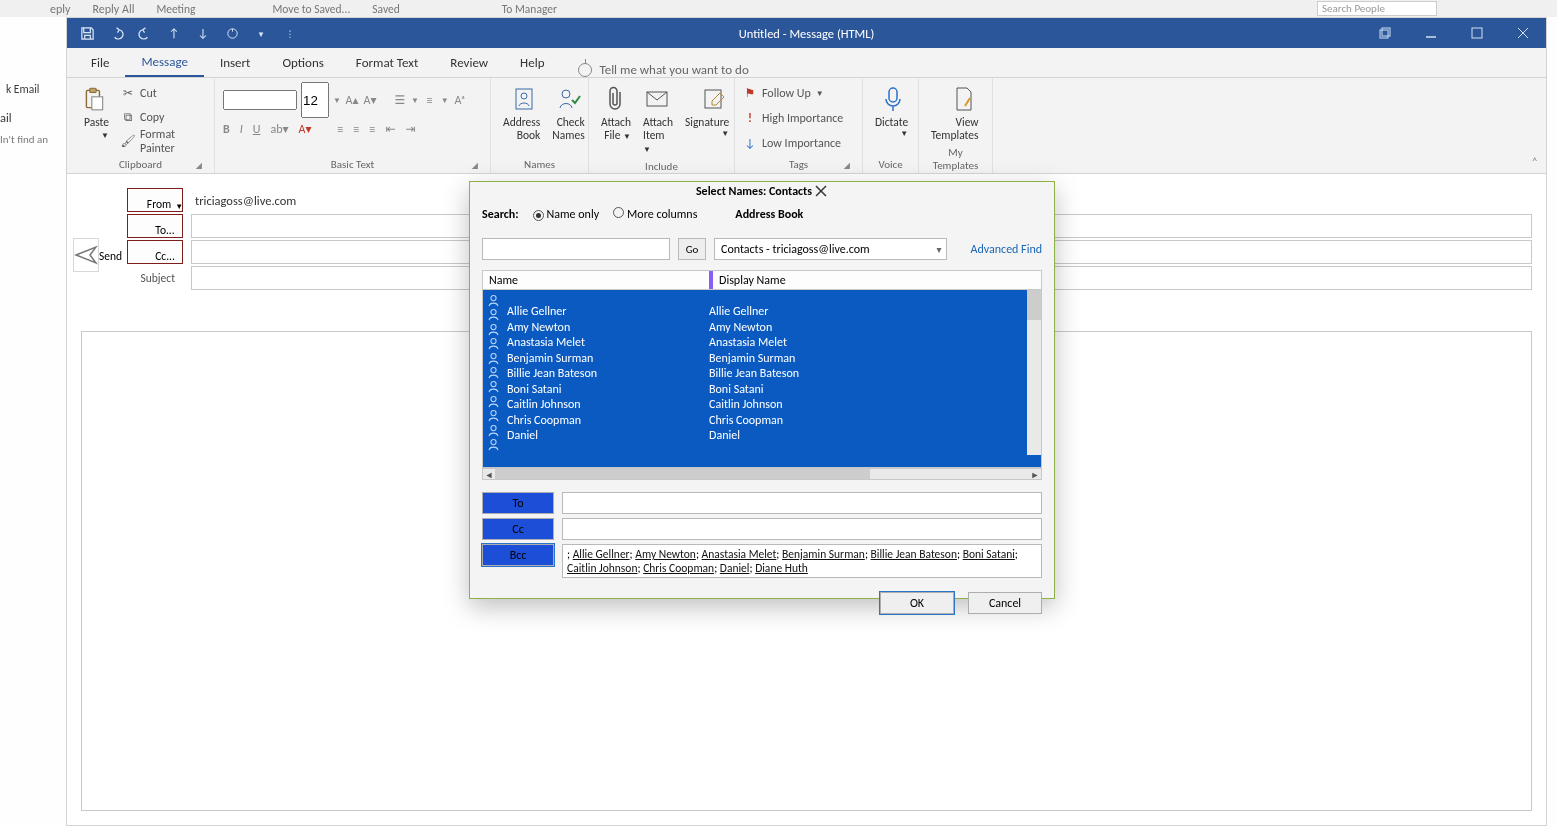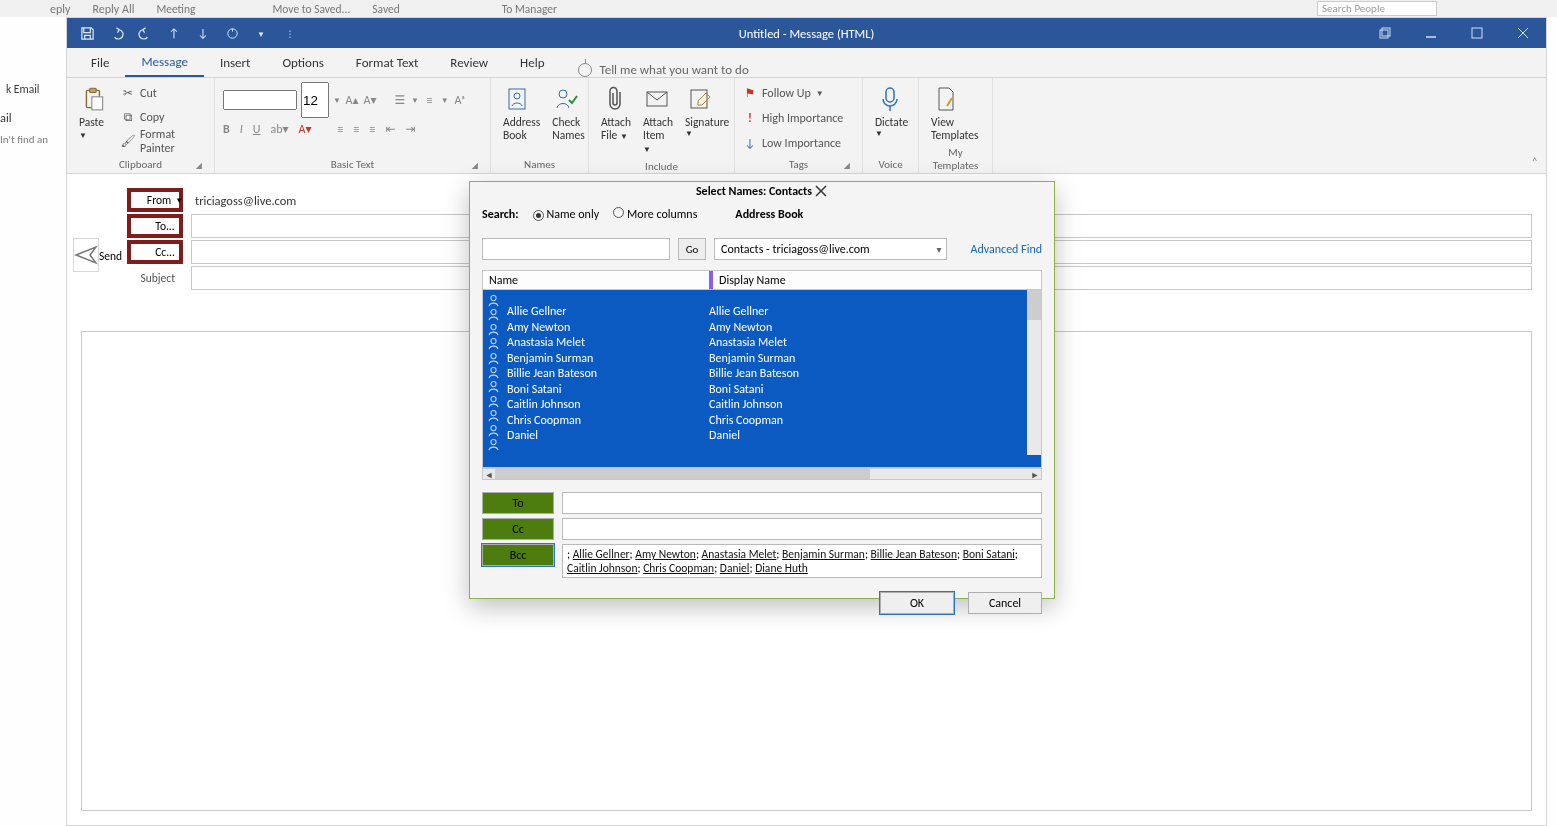--- a/index.html
+++ b/index.html
@@ -30,35 +30,35 @@
   .rtab.active { color:#2b579a; border-bottom:2.5px solid #2b579a; font-weight:400; padding-bottom:0; }
   .tellme { display:flex; align-items:center; gap:7px; color:#666; margin-left:18px; font-size:13px;}
   .bulb { width:14px;height:14px; border:1.5px solid #888; border-radius:50%; position:relative; }
   .bulb::after { content:''; position:absolute; width:1px; height:5px; background:#888; left:50%; top:-5px; }
 
   .ribbon-body { height:96px; display:flex; border-bottom:1px solid #d4d4d4; background:#f3f3f3; position:relative;}
   .ribgroup { border-right:1px solid #e1e1e1; padding:4px 8px 0 8px; display:flex; flex-direction:column; }
   .ribgroup .buttons { flex:1; display:flex; align-items:flex-start; gap:4px; }
   .ribgroup .gname { text-align:center; font-size:11px; color:#666; padding:2px 0; position:relative; }
   .dlauncher { position:absolute; right:4px; bottom:3px; font-size:8px; color:#888; }
-  .vbtn { display:flex; flex-direction:column; align-items:flex-start; justify-content:flex-start; padding:2px 4px; line-height:1.15; font-size:11.5px; color:#333;}
+  .vbtn { display:flex; flex-direction:column; align-items:flex-end; justify-content:flex-start; padding:2px 4px; line-height:1.15; font-size:11.5px; color:#333;}
   .vbtn .bigic { width:30px; height:30px; display:flex; align-items:center; justify-content:center; margin-bottom:2px;}
   .mini-row { display:flex; align-items:center; gap:5px; height:22px; color:#555; font-size:12px;}
   .ico14 { width:14px; height:14px; display:flex; align-items:center; justify-content:center; }
 
   .ribbon-collapse { position:absolute; right:8px; bottom:4px; color:#888; }
 
   
   .compose { flex:1; display:flex; padding:14px 14px 0 6px; gap:12px; }
   .sendcol { width:42px; display:flex; align-items:center; padding-top:0; }
   .sendcol .sic { width:34px;height:34px; border:1px solid #d8d8d8; display:flex;align-items:center;justify-content:center; }
   .sendcol .slabel { font-size:11.5px; margin-top:2px; }
   .fields { flex:1; display:flex; flex-direction:column; gap:2px; }
   .frow { display:flex; align-items:center; height:24px; }
-  .frow .fbtn { width:56px; height:24px; border:4px solid #7f1d1d; background:#fdfdfd; font-size:11.5px; display:flex; align-items:center; justify-content:center; margin-right:8px;padding-left:20px;}
+  .frow .fbtn { width:56px; height:24px; border:1px solid #7f1d1d; background:#fdfdfd; font-size:11.5px; display:flex; align-items:flex-end; justify-content:center; margin-right:8px;padding-left:20px;}
   .frow .finput { flex:1; height:24px; border:1px solid #c8c8c8; padding:0 6px; font-size:12.5px; background:#fff;}
   .frow .flabel { width:56px; text-align:right; padding-right:8px; font-size:11.5px; color:#555; margin-right:8px;}
   .compose-body { margin:10px 14px 14px 14px; border:1px solid #c8c8c8; height:480px; background:#fff; }
 
   
   .dialog { position:absolute; left:469px; top:181px; width:586px; height:418px; background:#f4f4f4; border:1px solid #8eb147; box-shadow:0 8px 24px rgba(0,0,0,.25); display:flex; flex-direction:column; }
   .dlg-title { height:28px; display:flex; align-items:center; justify-content:center; padding:0 8px 0 10px; font-size:12px; }
   .dlg-title .xbtn{ width:18px;height:18px; display:flex;align-items:center;justify-content:center; cursor:pointer;}
   .dlg-body { padding:2px 12px 8px 12px; flex:1; display:flex; flex-direction:column; }
 
@@ -86,21 +86,21 @@
   .personstack svg{ display:block;}
   .list-scroll-v { position:absolute; right:0; top:0; bottom:12px; width:14px; background:#e9e9e9; }
   .list-scroll-v .thumb{ position:absolute; top:0; left:0; right:0; height:30px; background:#cdcdcd;}
   .list-scroll-h { height:12px; border:1px solid #c8c8c8; border-top:1px solid #c8c8c8; background:#e9e9e9; position:relative;}
   .list-scroll-h .track { position:absolute; left:12px; width:375px; top:0; bottom:0; background:#cdcdcd;}
   .list-scroll-h .arr { position:absolute; top:0; bottom:0; width:12px; display:flex;align-items:center;justify-content:center; font-size:9px; color:#555;}
   .list-scroll-h .arrL { left:0;} .list-scroll-h .arrR{ right:0; }
 
   .recip-rows { margin-top:12px; display:flex; flex-direction:column; gap:4px; }
   .recip-row { display:flex; align-items:flex-start; gap:8px; }
-  .recip-row .rbtn { width:72px; height:22px; border:1px solid #adadad; background:#4d7c0f; font-size:12px; display:flex;align-items:center;justify-content:center;}
+  .recip-row .rbtn { width:72px; height:22px; border:1px solid #adadad; background:#1d4ed8; font-size:12px; display:flex;align-items:center;justify-content:center;}
   .recip-row .rbtn.active { outline:1.5px solid #2b74c9; }
   .recip-row .rinput { flex:1; min-height:22px; border:1px solid #b9b9b9; background:#fff; font-size:11.5px; padding:2px 4px; }
   .rinput .chip { text-decoration:underline; color:#111; }
 
   .dlg-actions { display:flex; justify-content:flex-end; gap:14px; padding:6px 12px 6px 0; }
   .dbtn { width:74px; height:22px; border:1px solid #adadad; background:#efefef; font-size:12px; display:flex;align-items:center;justify-content:center;}
   .dbtn.primary { outline:1.5px solid #2b74c9; }
 
   
   .topright { position:absolute; top:0; right:120px; height:17px; display:flex; align-items:center; color:#888; font-size:11px; gap:18px;justify-content:center; }

